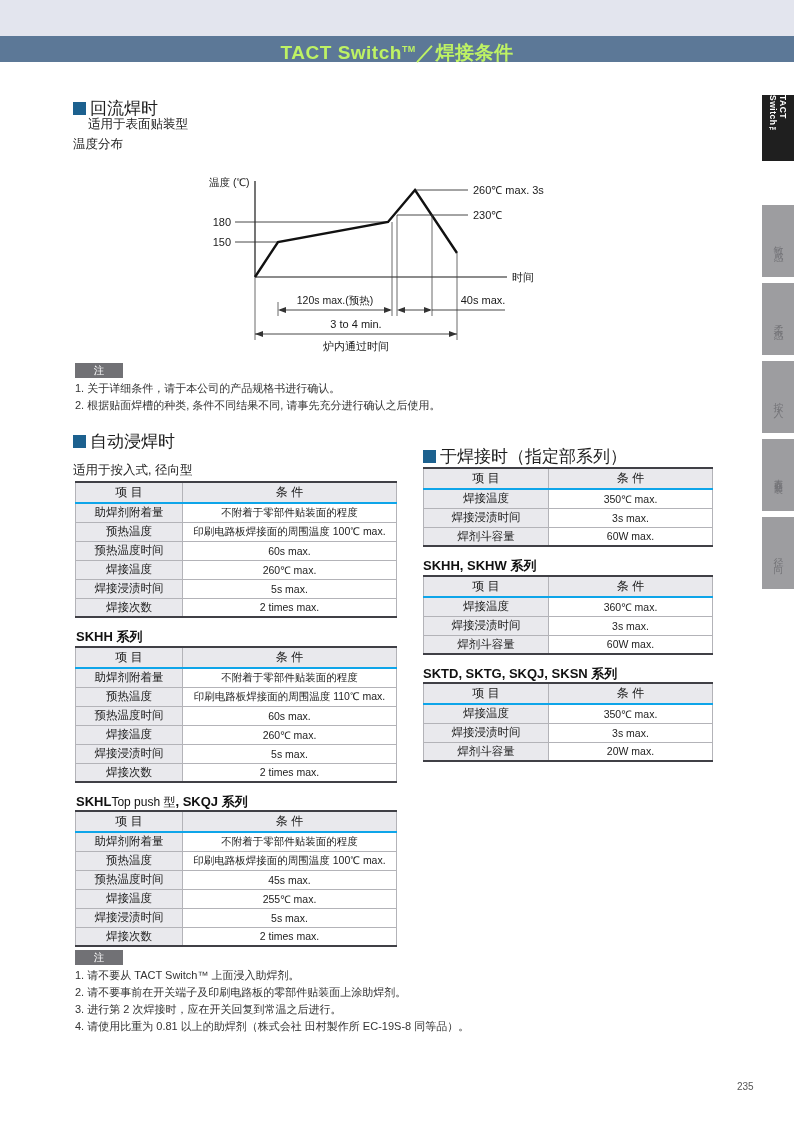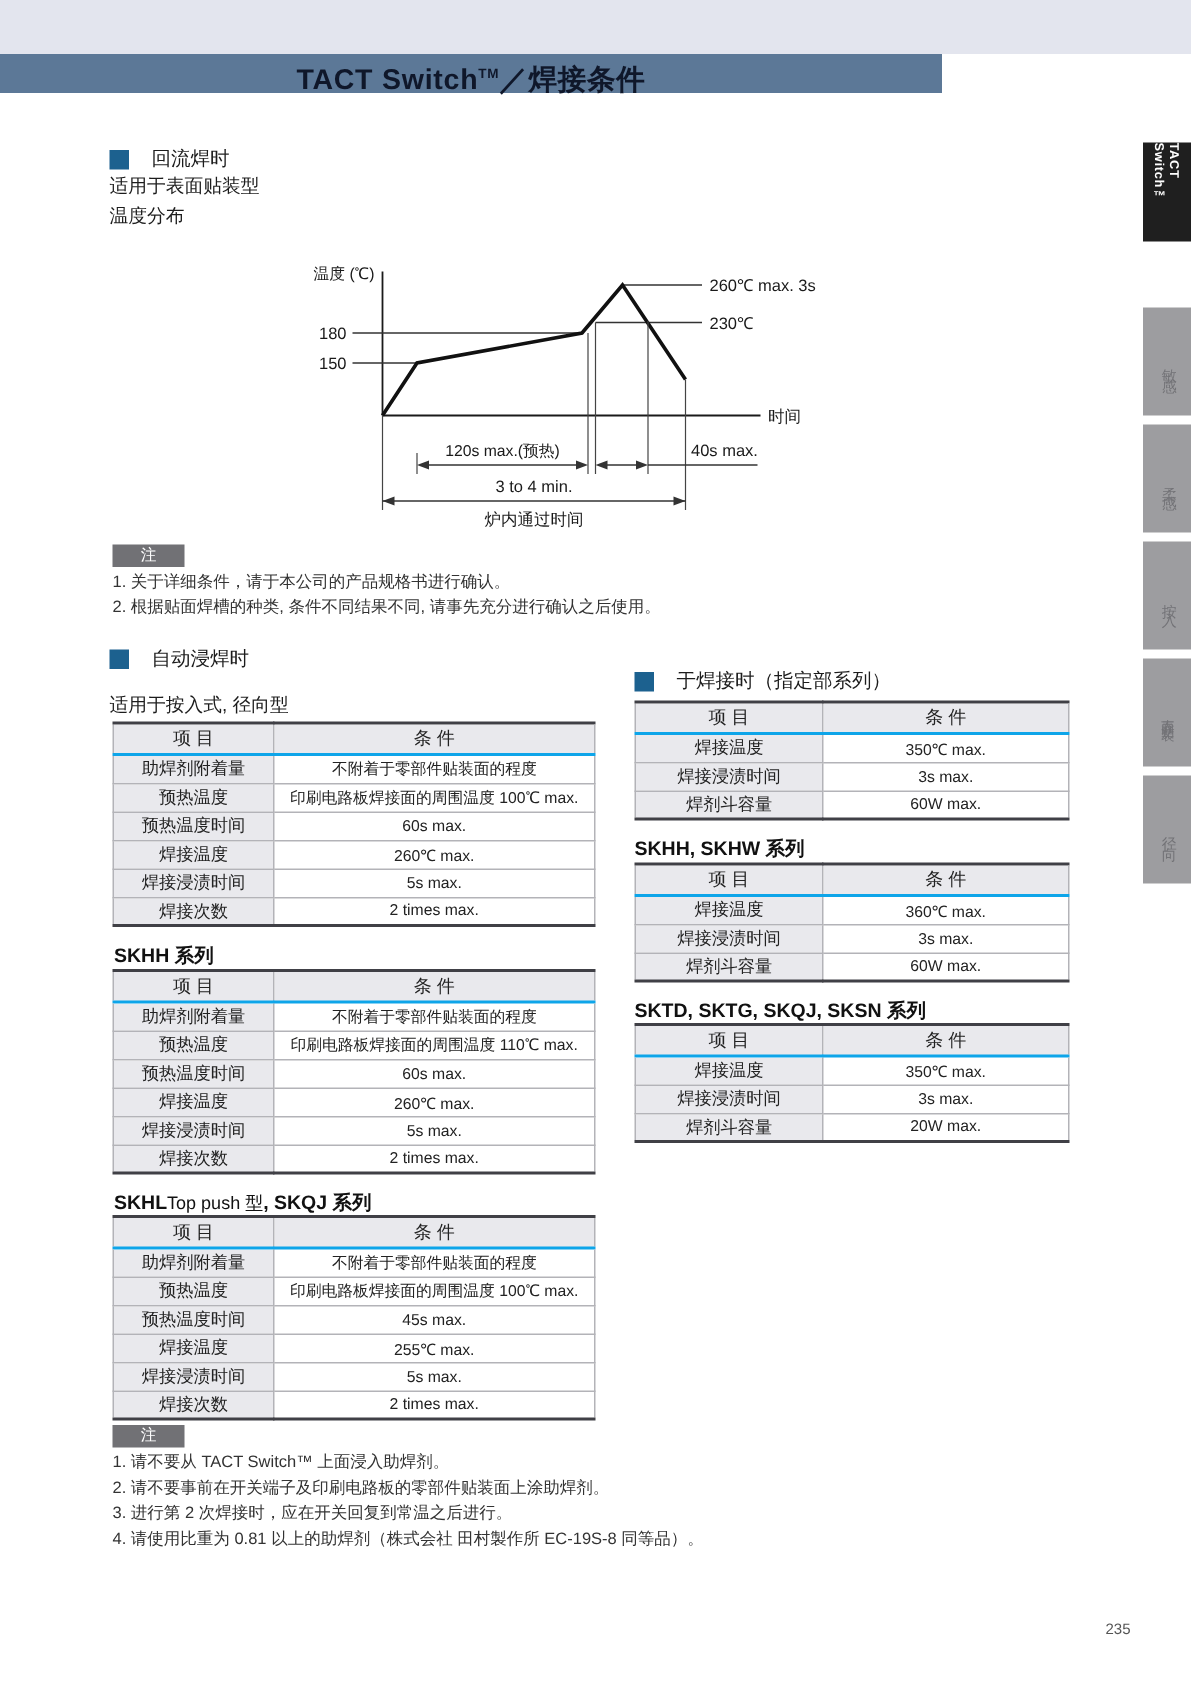--- a/index.html
+++ b/index.html
@@ -3,39 +3,39 @@
 <meta charset="utf-8">
 <style>
   html,body { margin:0; padding:0; background:#fff; }
   #page {
     position:relative; width:794px; height:1123px; background:#ffffff;
     font-family:"Liberation Sans", sans-serif; color:#222; overflow:hidden;
   }
   
   .topband { position:absolute; left:0; top:0; width:794px; height:36px; background:#e3e5ee; }
   .titlebar {
-    position:absolute; left:0; top:36px; width:628px; height:26px;
-    background:#5c7897; color:#0f172a; text-align:center;
+    position:absolute; left:0; top:36px; width:794px; height:26px;
+    background:#5c7897; color:#bef264; text-align:center;
   }
   .titlebar .t { font-size:19px; font-weight:bold; line-height:26px; letter-spacing:0.5px; }
   .titlebar sup { font-size:9px; vertical-align:super; font-weight:bold; }
   
   .tab-active {
     position:absolute; left:762px; top:95px; width:32px; height:66px; background:#1f1f1f;
     color:#fff; writing-mode:vertical-rl; display:flex; align-items:center; justify-content:center;
     font-size:8.5px; font-weight:bold; letter-spacing:0.5px;
   }
   .tab-gray {
     position:absolute; left:762px; width:32px; height:72px; background:#9d9da0; color:#737377;
     writing-mode:vertical-rl; display:flex; align-items:center; justify-content:center;
     font-size:10px; letter-spacing:6px; text-indent:6px;
   }
   .tab-gray.tight { font-size:9px; letter-spacing:2px; text-indent:2px; }
   
-  .sec-head { position:absolute; display:flex; align-items:center; gap:15px; font-size:13px; color:#1c1c1c; }
+  .sec-head { position:absolute; display:flex; align-items:center; gap:4px; font-size:17px; color:#1c1c1c; }
   .sq { width:13px; height:13px; background:#1c618f; flex:0 0 auto; }
   .sub-line { position:absolute; font-size:12.5px; color:#1c1c1c; }
   .tbl-title { position:absolute; font-size:13px; font-weight:bold; color:#111; }
   .tbl-title .mid { font-weight:normal; font-size:12px; }
   
   .tbl { position:absolute; }
   table.spec {
     border-collapse:collapse; width:100%; table-layout:fixed;
     border-top:2px solid #404046; border-bottom:2px solid #404046;
   }
@@ -78,21 +78,21 @@
   <div class="tab-gray" style="top:205px">敏感</div>
   <div class="tab-gray" style="top:283px">柔感</div>
   <div class="tab-gray" style="top:361px">按入</div>
   <div class="tab-gray tight" style="top:439px">表面贴装</div>
   <div class="tab-gray" style="top:517px">径向</div>
 
   <div class="sec-head" style="left:73px; top:97px">
     <span class="sq"></span>
     <span>回流焊时</span>
   </div>
-  <div class="sub-line" style="left:73px; top:116px">适用于表面贴装型</div>
+  <div class="sub-line" style="left:88px; top:116px">适用于表面贴装型</div>
   <div class="sub-line" style="left:73px; top:136px">温度分布</div>
 
   <svg id="chart" width="360" height="200" viewBox="0 0 360 200">
 
     <line x1="70" y1="13" x2="70" y2="109" stroke="#1a1a1a" stroke-width="1.2"></line>
     <line x1="70" y1="109" x2="322" y2="109" stroke="#1a1a1a" stroke-width="1.2"></line>
 
     <line x1="50" y1="54" x2="204" y2="54" stroke="#333" stroke-width="0.9"></line>
     <line x1="50" y1="74" x2="93" y2="74" stroke="#333" stroke-width="0.9"></line>
     <line x1="212" y1="47" x2="283" y2="47" stroke="#333" stroke-width="0.9"></line>

